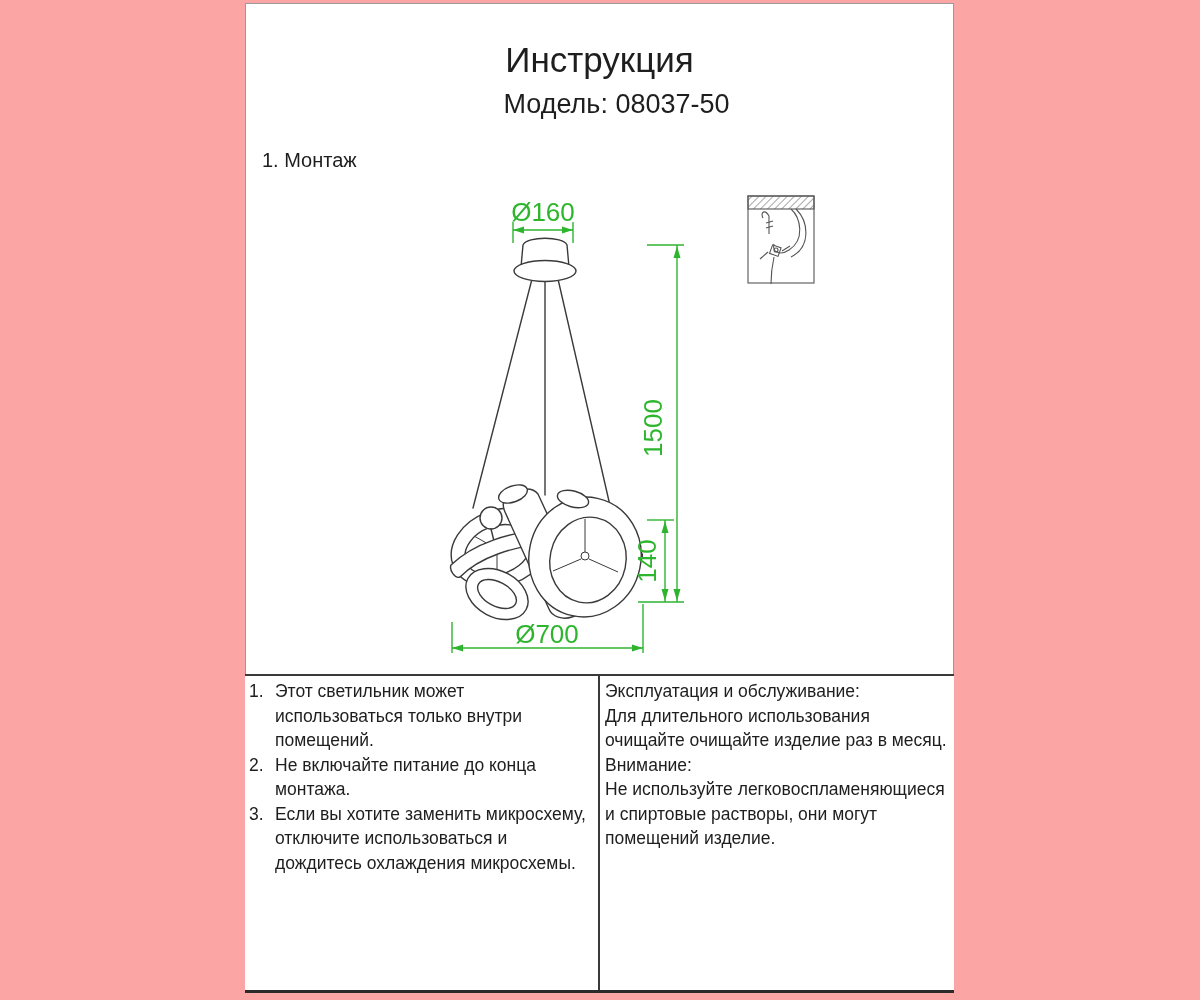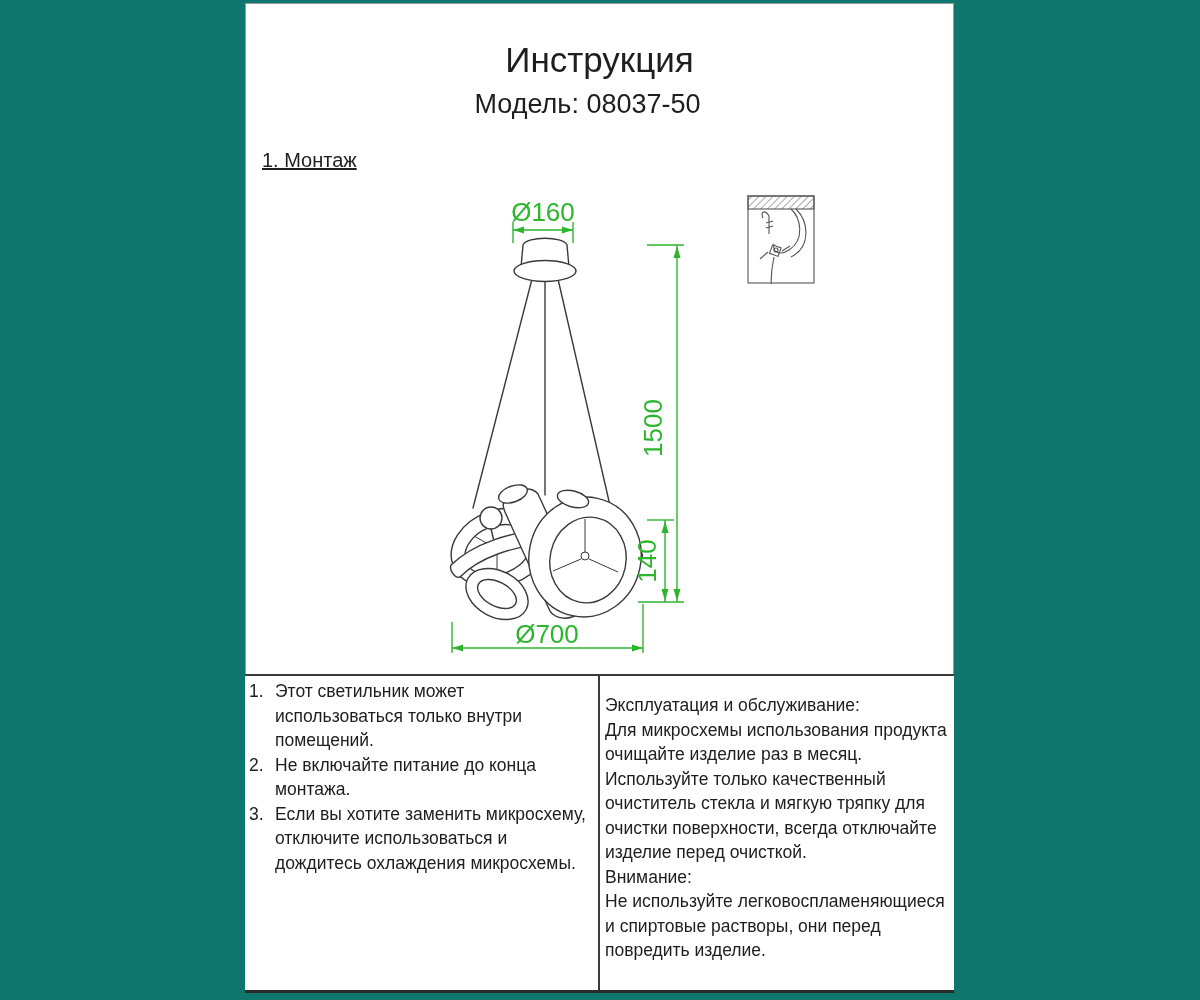--- a/index.html
+++ b/index.html
@@ -1,39 +1,39 @@
 <!DOCTYPE html>
 <html style="--dim: #2eb52e;"><head>
 <meta charset="utf-8">
 <style>
   html,body{margin:0;padding:0;background:#ffffff;width:1200px;height:1000px;
     font-family:"Liberation Sans",sans-serif;color:#1e1e1e;}
-  #stage{position:relative;width:1200px;height:1000px;overflow:hidden;background:#0f766e;}
+  #stage{position:relative;width:1200px;height:1000px;overflow:hidden;background:#fca5a5;}
   .abs{position:absolute;}
   
   .doc-frame{left:245px;top:3px;width:707px;height:988px;border:1px solid #9a9a9a;background:#fff;}
   
   .doc-title{left:246px;top:40px;width:707px;text-align:center;font-size:35px;letter-spacing:0px;}
-  .doc-model{left:234px;top:89px;width:707px;text-align:center;font-size:27px;}
-  .section-label{left:262px;top:149px;font-size:20px;text-decoration:underline;}
+  .doc-model{left:263px;top:89px;width:707px;text-align:center;font-size:27px;}
+  .section-label{left:262px;top:149px;font-size:20px;}
   
   .diagram-svg{left:0;top:0;width:1200px;height:1000px;}
   .ln{fill:none;stroke:#3a3a3a;stroke-width:1.4;stroke-linecap:round;}
   .wf{fill:#ffffff;stroke:#3a3a3a;stroke-width:1.4;}
   .thin{fill:none;stroke:#3a3a3a;stroke-width:1;}
   .dim-line{stroke:var(--dim,#2eb52e);stroke-width:1.4;fill:none;}
   .dim-arrow{fill:var(--dim,#2eb52e);stroke:none;}
   .dim-text{fill:var(--dim,#2eb52e);font-family:"Liberation Sans",sans-serif;font-size:26px;}
   .detail{stroke:#555;stroke-width:1.1;fill:none;}
   
   .notes-table{left:245px;top:674px;width:709px;height:319px;display:flex;
     border-top:2px solid #3a3a3a;border-bottom:3px solid #2b2b2b;background:#fff;box-sizing:border-box;}
   .cell{box-sizing:border-box;font-size:17.5px;line-height:24.5px;}
   .cell-left{width:355px;flex:0 0 355px;border-right:2px solid #3a3a3a;padding:3px 2px 0 4px;}
-  .cell-right{flex:1;padding:17px 2px 0 5px;}
+  .cell-right{flex:1;padding:3px 2px 0 5px;}
   .n-item{display:flex;}
   .n-num{flex:0 0 26px;width:26px;}
   .n-txt{flex:1;}
   .para{margin:0;}
 </style>
 </head>
 <body>
 
 <div id="stage">
 
@@ -146,20 +146,19 @@
         <span class="n-num">2.</span>
         <span class="n-txt">Не включайте питание до конца монтажа.</span>
       </div>
       <div class="n-item">
         <span class="n-num">3.</span>
         <span class="n-txt">Если вы хотите заменить микросхему, отключите использоваться и дождитесь охлаждения микросхемы.</span>
       </div>
     </div>
     <div class="cell cell-right">
       <p class="para">Эксплуатация и обслуживание:</p>
-      <p class="para">Для микросхемы использования продукта очищайте изделие раз в месяц.</p>
-      <p class="para">Используйте только качественный очиститель стекла и мягкую тряпку для очистки поверхности, всегда отключайте изделие перед очисткой.</p>
+      <p class="para">Для длительного использования очищайте очищайте изделие раз в месяц.</p>
       <p class="para">Внимание:</p>
-      <p class="para">Не используйте легковоспламеняющиеся и спиртовые растворы, они перед повредить изделие.</p>
+      <p class="para">Не используйте легковоспламеняющиеся и спиртовые растворы, они могут помещений изделие.</p>
     </div>
   </div>
 
 </div>
 
 </body></html>

